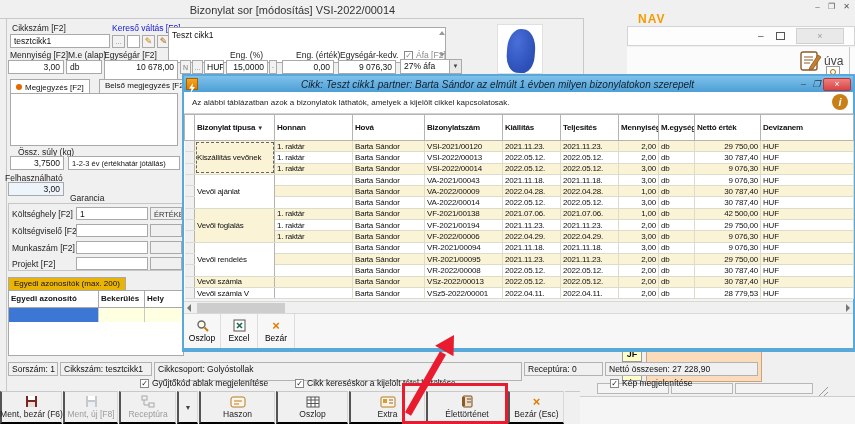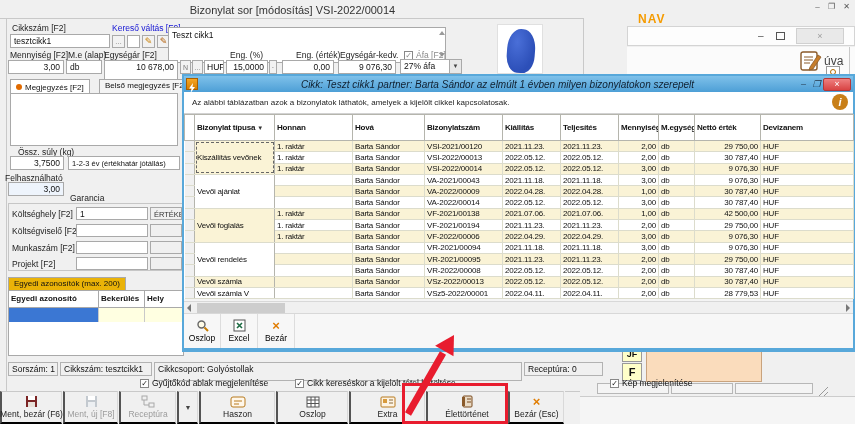--- a/index.html
+++ b/index.html
@@ -212,20 +212,21 @@
         <line x1="8" y1="11" x2="14" y2="5" stroke="#9a9a9a"></line>
         <line x1="12" y1="11" x2="14" y2="9" stroke="#9a9a9a"></line>
       </svg>
   </div>
   <div class="abs" style="left:565px;top:396px;width:290px;height:28px;background:#f5f5f5;border:1px solid #cccccc;border-radius:3px 0 0 0;border-right:none;border-bottom:none;"></div>
 
   <div class="abs statusbox" style="left:8px;top:362px;width:50px;height:14px;">Sorszám: 1</div>
   <div class="abs statusbox" style="left:60px;top:362px;width:92px;height:14px;">Cikkszám: tesztcikk1</div>
   <div class="abs statusbox" style="left:154px;top:362px;width:368px;height:19px;">Cikkcsoport: Golyóstollak</div>
   <div class="abs statusbox" style="left:524px;top:362px;width:79px;height:14px;">Receptúra: 0</div>
+  <div class="abs statusbox" style="left:605px;top:362px;width:153px;height:14px;">Nettó összesen: 27 228,90</div>
 
   <div class="abs cb" style="left:140px;top:378px;">
     <span class="cbbox">✓</span>
     <span>Gyűjtőkód ablak megjelenítése</span>
   </div>
   <div class="abs cb" style="left:295px;top:378px;">
     <span class="cbbox">✓</span>
     <span>Cikk kereséskor a kijelölt tétel betöltése</span>
   </div>
   <div class="abs cb" style="left:610px;top:378px;">

